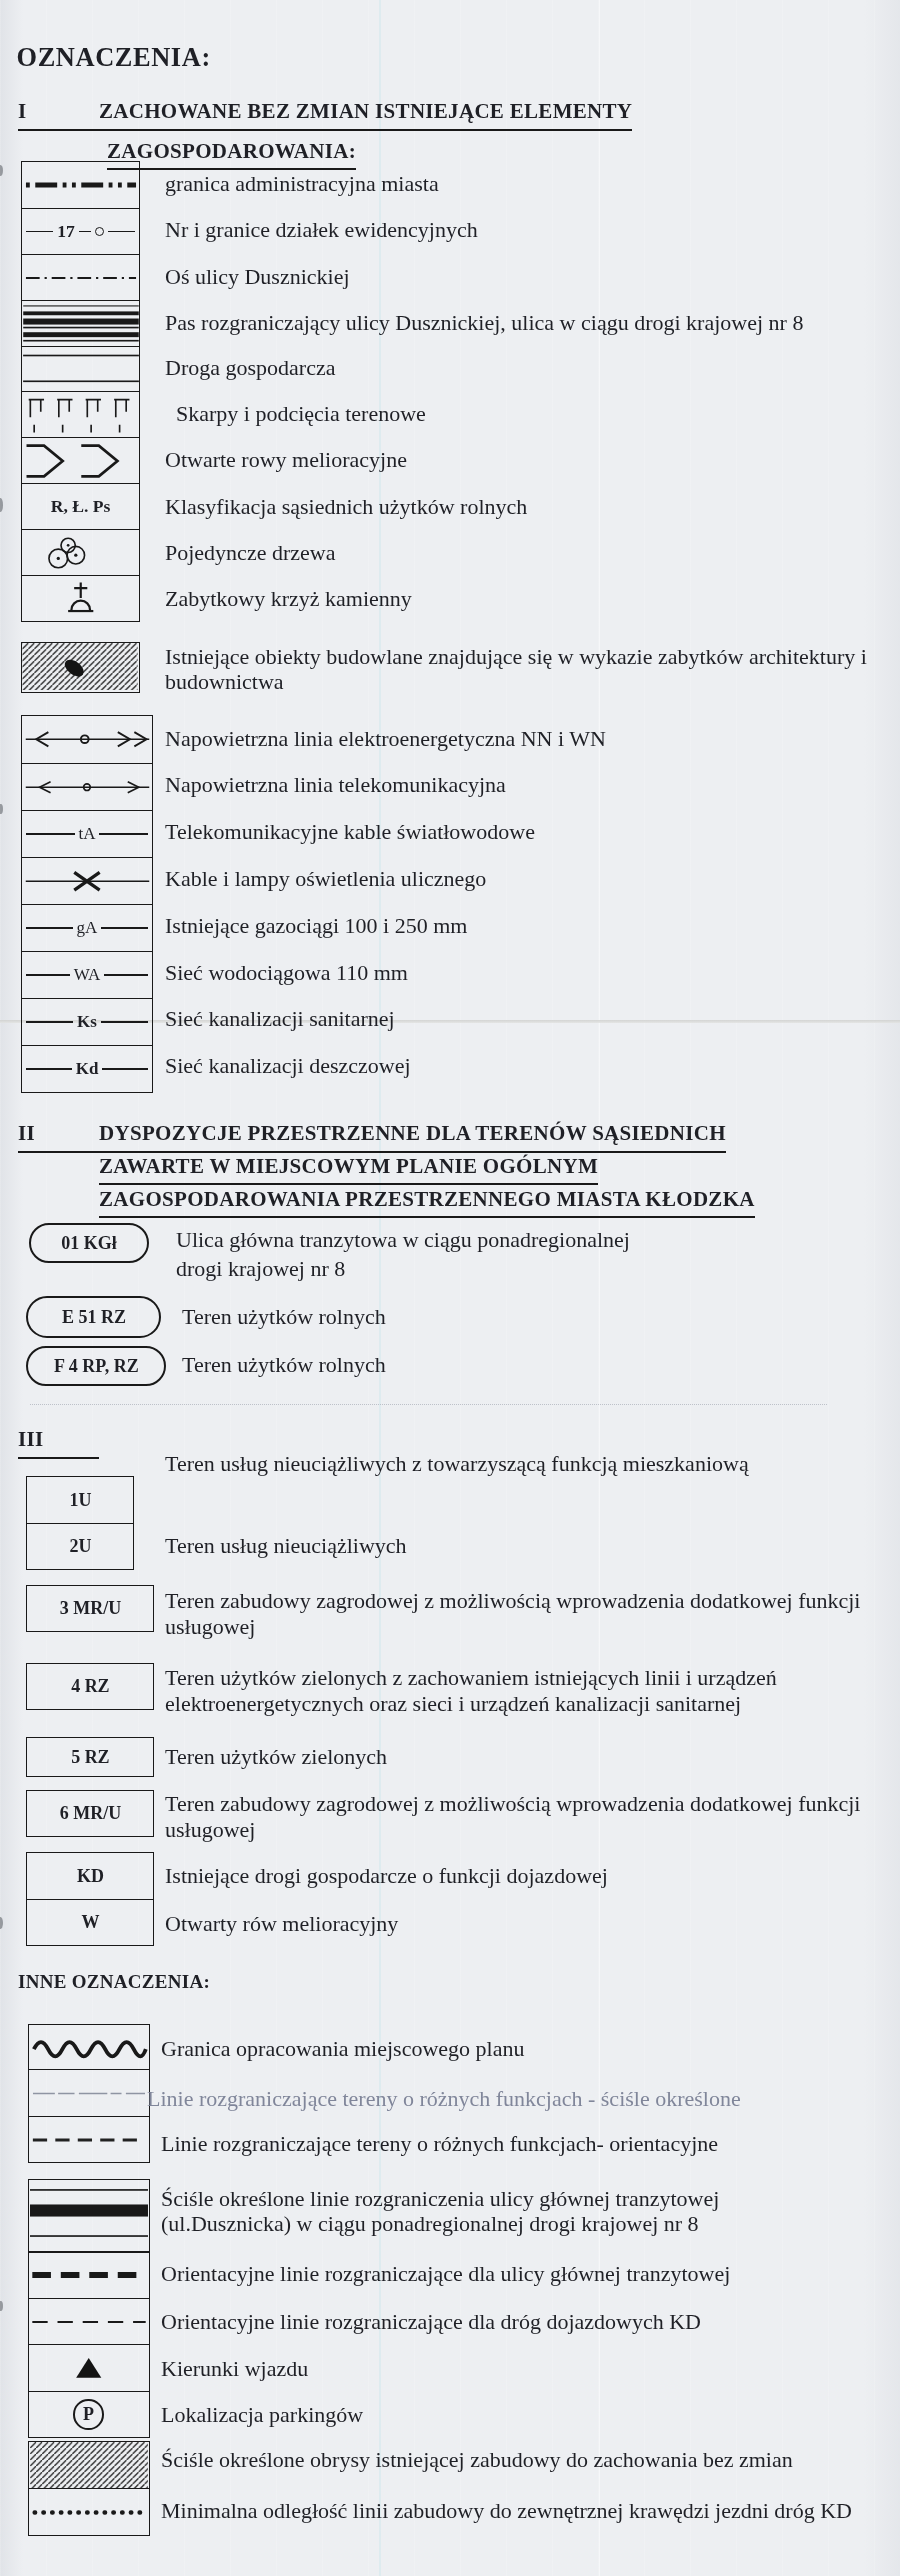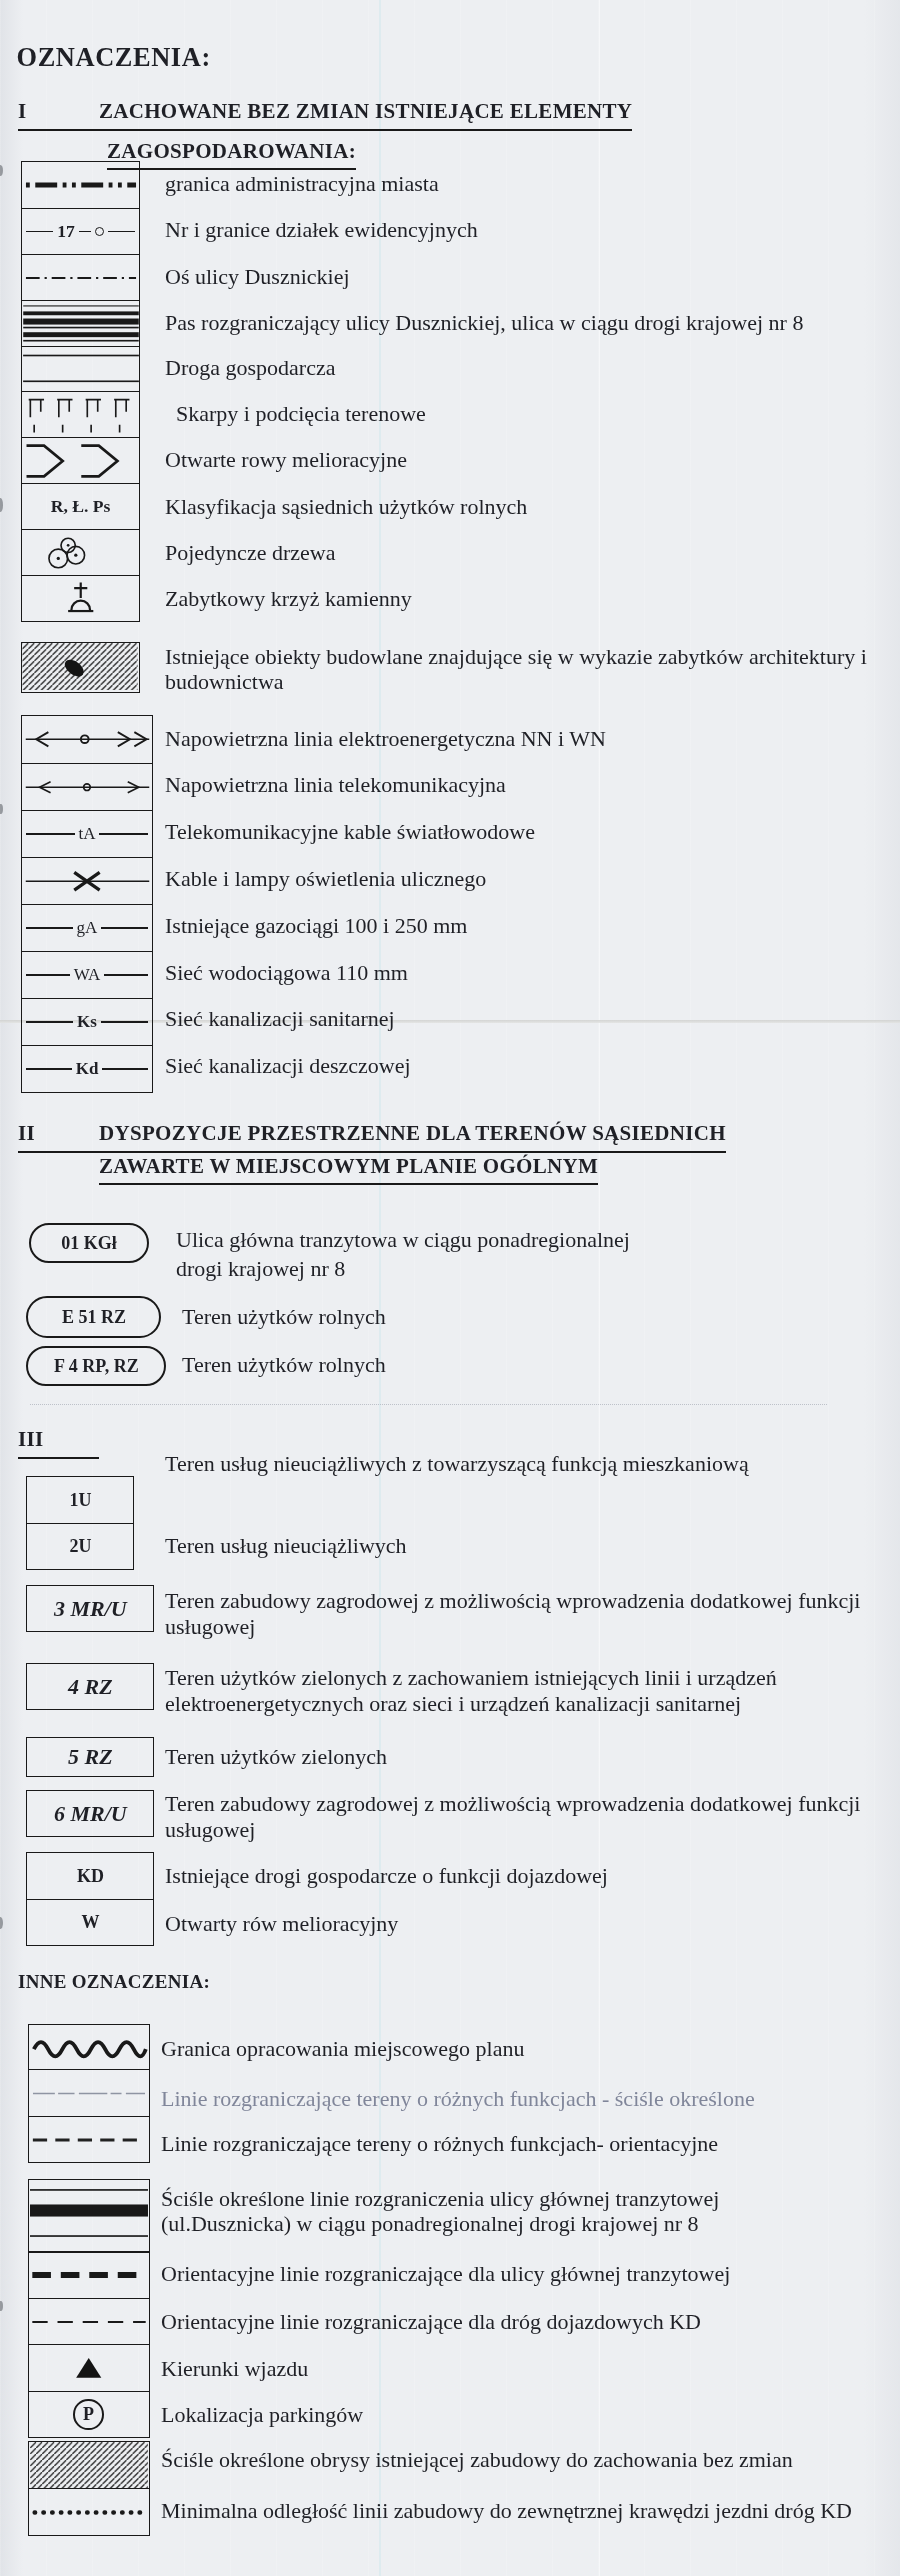--- a/index.html
+++ b/index.html
@@ -17,21 +17,21 @@
   .subhead{position:absolute;font-weight:bold;font-size:19px;letter-spacing:0.3px;}
   .symcol{position:absolute;border:1.7px solid #191919;box-sizing:border-box;}
   .symcell{box-sizing:border-box;display:flex;align-items:center;justify-content:center;
         border-top:1.7px solid #191919;overflow:hidden;}
   .symcell.first{border-top:none;}
   .symcell svg{display:block;}
   .lab{position:absolute;font-size:22px;line-height:25px;white-space:nowrap;}
   .lab .l2:empty{display:none;}
   .lab2l{line-height:26.4px;}
   .codebox{position:absolute;border:1.7px solid #191919;box-sizing:border-box;display:flex;
-        align-items:center;justify-content:center;font-weight:bold;font-size:22px;font-style:italic;}
+        align-items:center;justify-content:center;font-weight:bold;font-size:18px;}
   .codecol{position:absolute;border:1.7px solid #191919;box-sizing:border-box;}
   .codecell{box-sizing:border-box;border-top:1.7px solid #191919;display:flex;align-items:center;
         justify-content:center;font-weight:bold;font-size:18px;}
   .codecell.first{border-top:none;}
   .badge{position:absolute;border:2.2px solid #191919;border-radius:22px;box-sizing:border-box;
         display:flex;align-items:center;justify-content:center;font-weight:bold;font-size:18px;}
   .ltx{display:flex;align-items:center;width:100%;padding:0 4.4px;gap:3.9px;box-sizing:border-box;}
   .seg{flex:1;height:1.7px;background:#191919;}
   .seg.b{height:2.8px;}
   .seg.f2{flex:.45;}
@@ -286,20 +286,21 @@
     </div>
   <div class="lab" style="left:165px;top:1053px">
       <div class="l1">Sieć kanalizacji deszczowej</div>
     </div>
 
   <div class="hrow" style="left:18px;top:1121px">
     <span class="numeral">II</span>
     <span>DYSPOZYCJE PRZESTRZENNE DLA TERENÓW SĄSIEDNICH</span>
   </div>
   <div class="hline" style="left:99px;top:1154px">ZAWARTE W MIEJSCOWYM PLANIE OGÓLNYM</div>
+  <div class="hline" style="left:99px;top:1187px">ZAGOSPODAROWANIA PRZESTRZENNEGO MIASTA KŁODZKA</div>
 
   <div class="badge" style="left:29px;top:1223px;width:120px;height:40px">01 KGł</div>
   <div class="lab" style="left:176px;top:1225px;line-height:29px">
     <div class="l1">Ulica główna tranzytowa w ciągu ponadregionalnej</div>
     <div class="l2">drogi krajowej nr 8</div>
   </div>
   <div class="badge" style="left:26.4px;top:1296px;width:135px;height:42px">E 51 RZ</div>
   <div class="lab" style="left:182px;top:1304px">
       <div class="l1">Teren użytków rolnych</div>
     </div>
@@ -372,21 +373,21 @@
     </div>
     <div class="symcell" style="height:46px">
       <svg width="118" height="46" viewBox="0 0 215 84">
         <line x1="5" y1="42" x2="210" y2="42" stroke="#222" stroke-width="5.5" stroke-dasharray="26 15"></line>
       </svg>
     </div>
   </div>
   <div class="lab" style="left:161px;top:2036px">
       <div class="l1">Granica opracowania miejscowego planu</div>
     </div>
-  <div class="lab faded" style="left:161px;top:2086px">
+  <div class="lab faded" style="left:147px;top:2086px">
       <div class="l1">Linie rozgraniczające tereny o różnych funkcjach - ściśle określone</div>
     </div>
   <div class="lab" style="left:161px;top:2131px">
       <div class="l1">Linie rozgraniczające tereny o różnych funkcjach- orientacyjne</div>
     </div>
 
   <div class="symcol" style="left:27.5px;top:2179px;width:122px">
     <div class="symcell first" style="height:72px">
       <svg width="118" height="72" viewBox="0 0 215 130">
         <rect x="0" y="16" width="215" height="3" fill="#191919"></rect>

